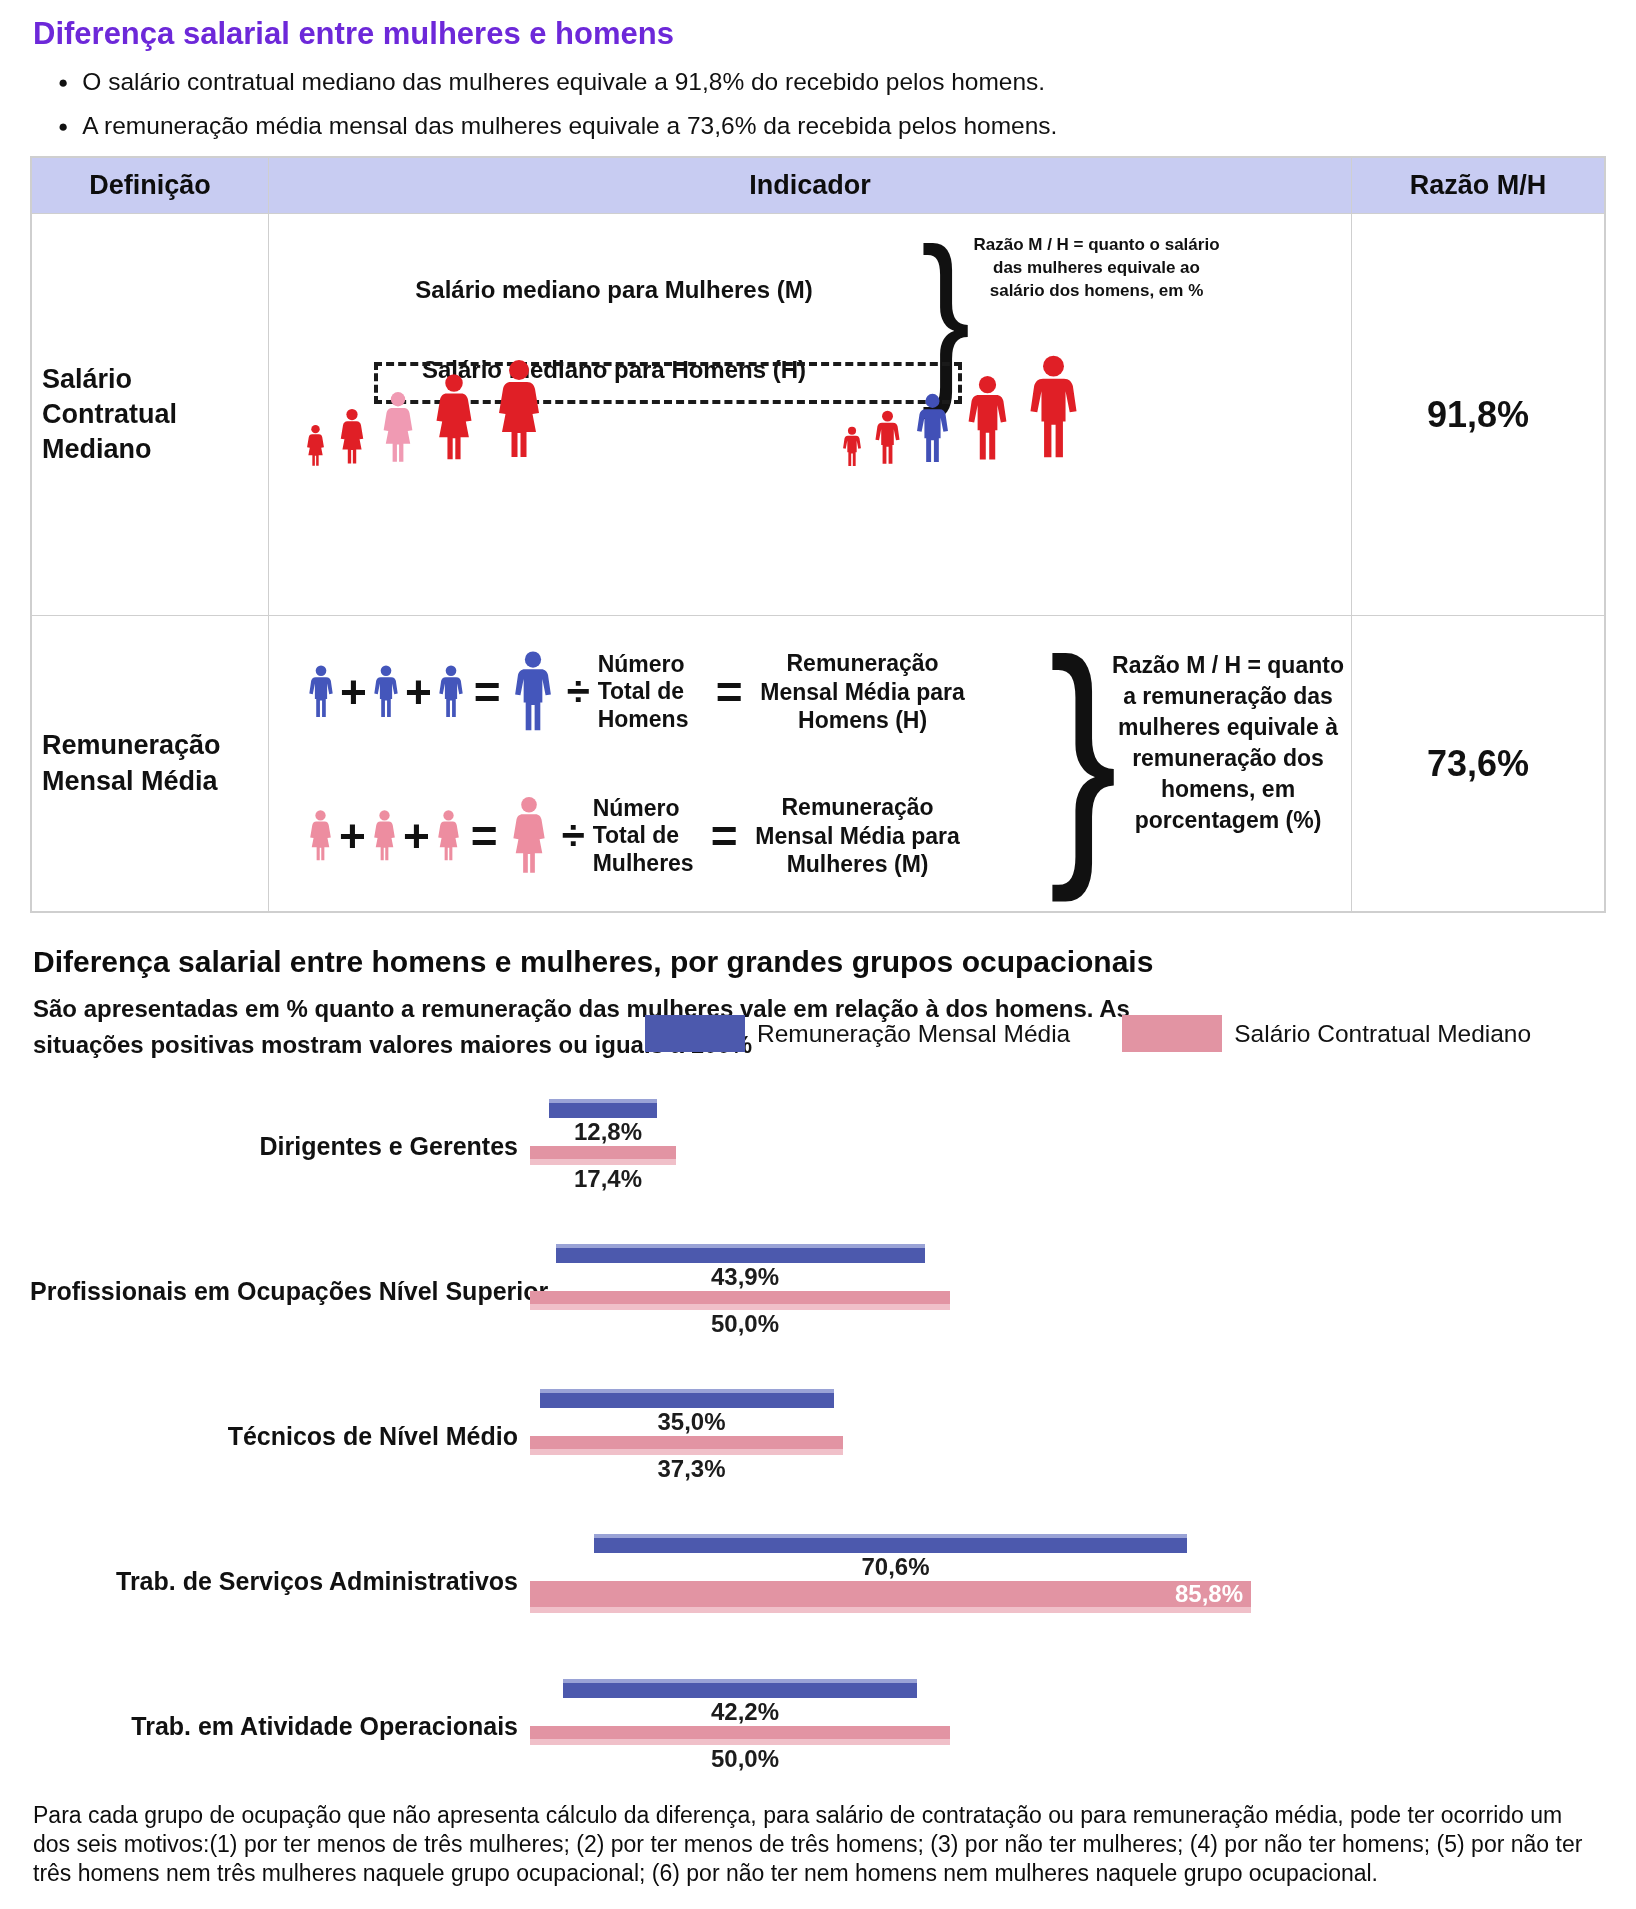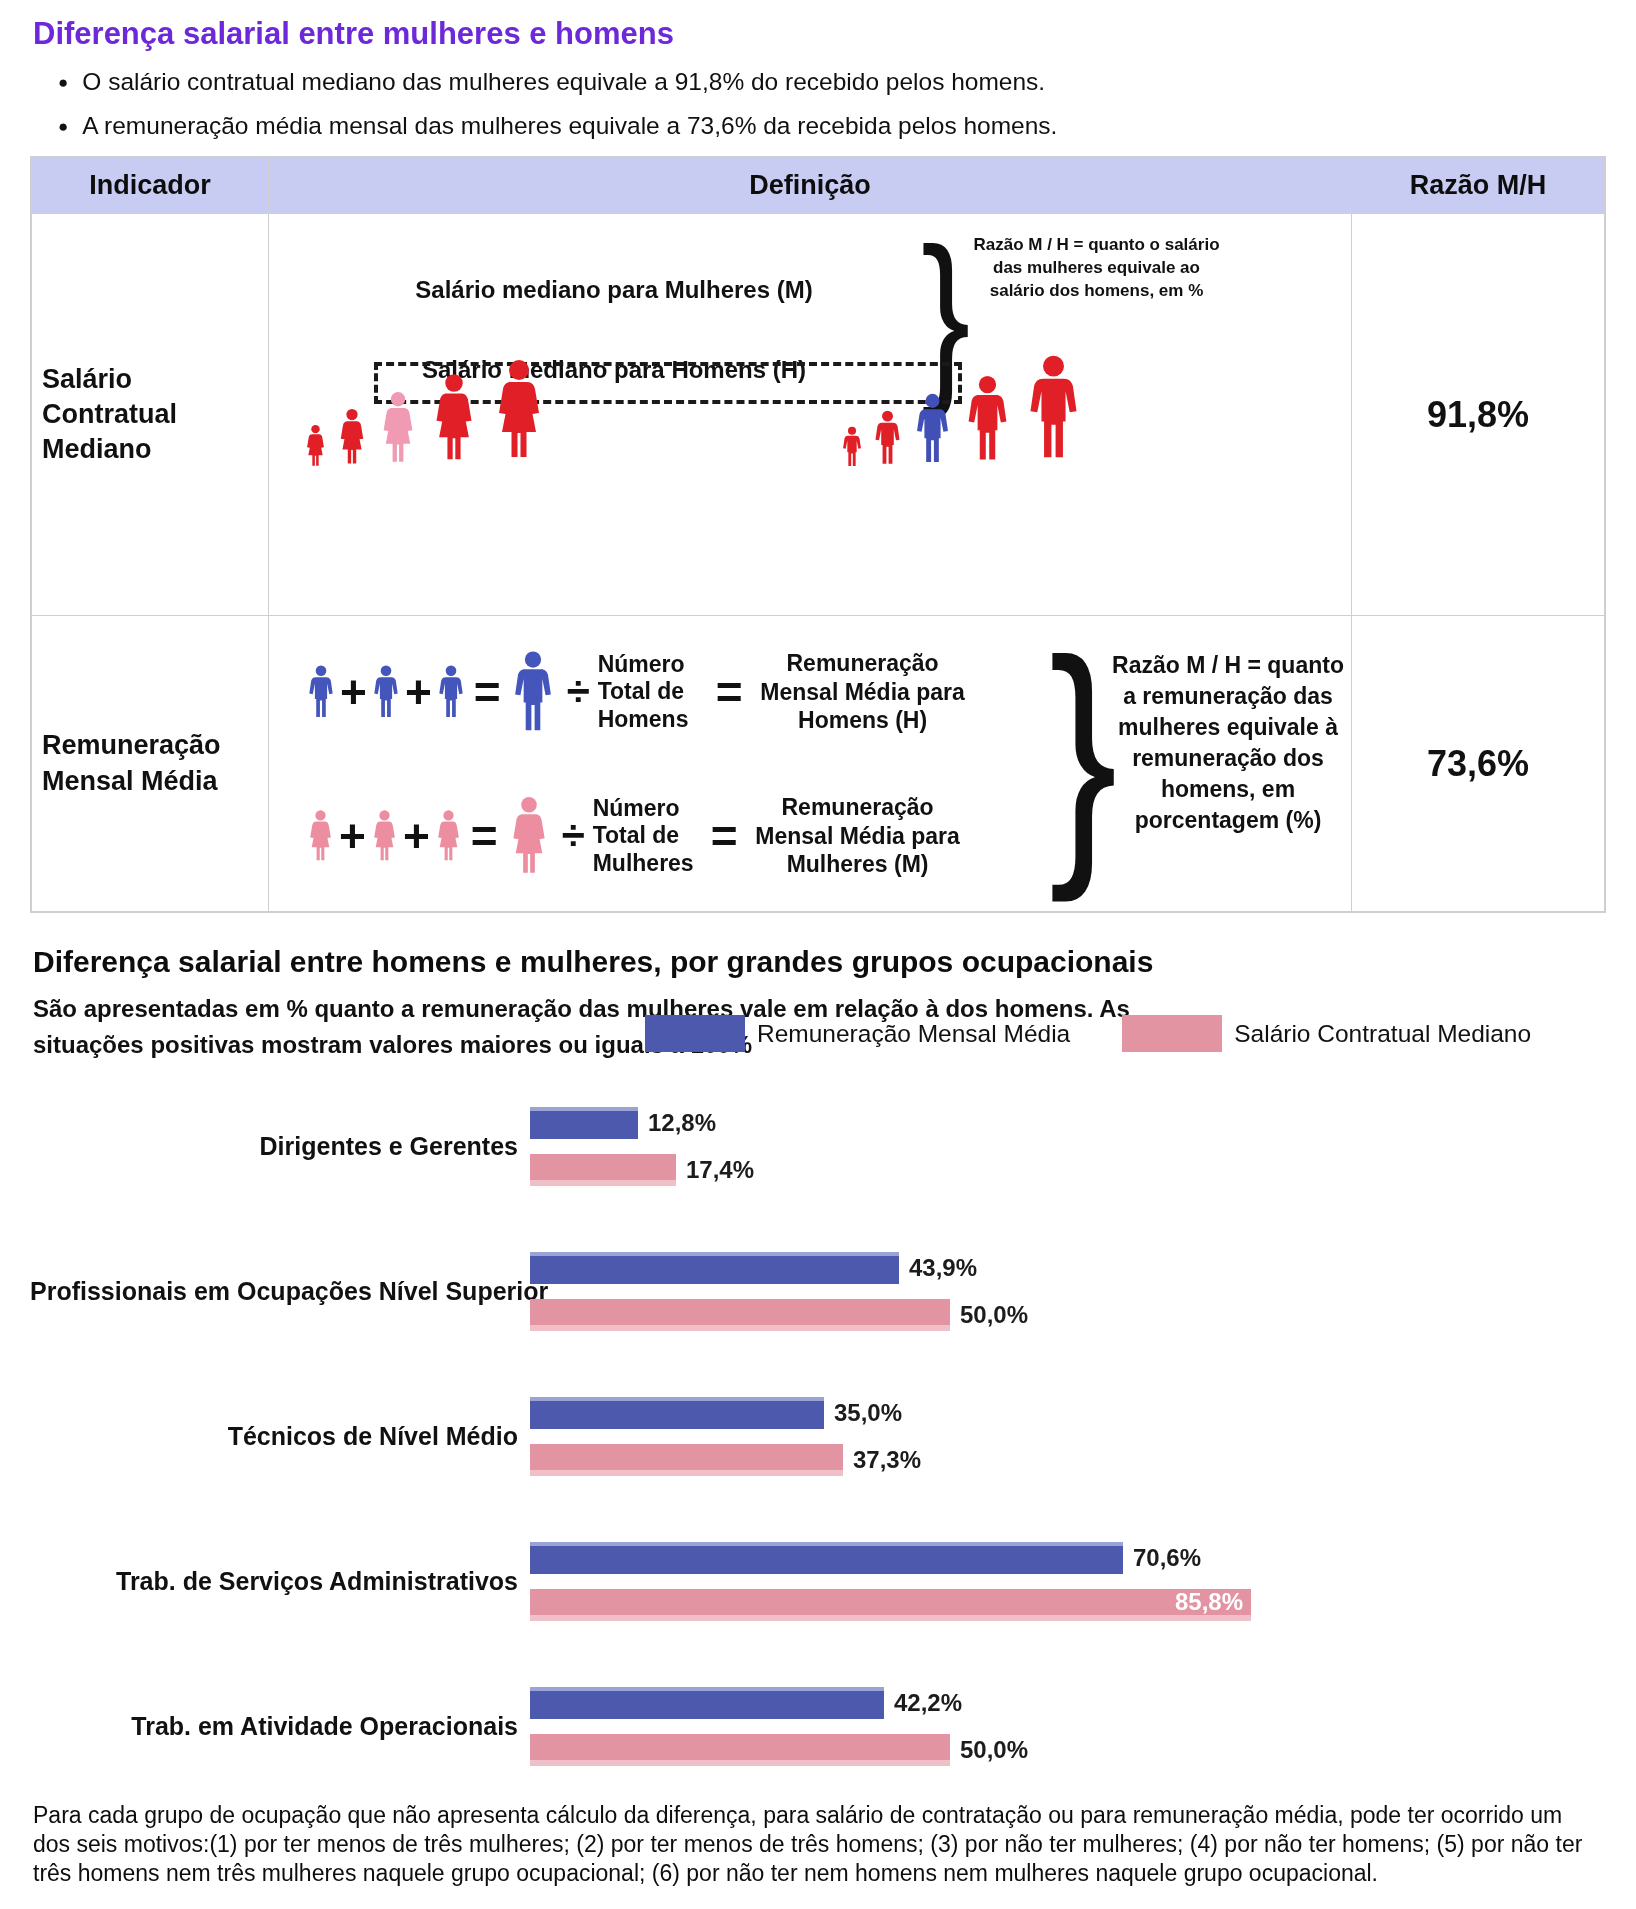--- a/index.html
+++ b/index.html
@@ -62,21 +62,21 @@
   .legend-swatch{width:100px;height:37px;margin-right:12px;}
   .legend-label{font-size:24.5px;}
   .legend-item{display:flex;align-items:center;}
   .legend-item + .legend-item{margin-left:52px;}
 
   .bar-chart{margin:36px 4px 0 30px;}
   .chart-row{display:flex;align-items:center;margin-bottom:51px;}
   .chart-row:last-child{margin-bottom:0;}
   .chart-cat-label{width:500px;padding-right:12px;text-align:right;font-weight:bold;font-size:25px;white-space:nowrap;box-sizing:border-box;}
   .chart-bars{display:flex;flex-direction:column;}
-  .bar-line{display:flex;align-items:center;height:47px;}
+  .bar-line{display:flex;align-items:center;height:47px;flex-direction:column;}
   .bar{height:32px;box-sizing:border-box;display:flex;align-items:center;justify-content:flex-end;}
   .bar-blue{background:#4c59ad;border-top:4px solid #9aa3d6;}
   .bar-pink{background:#e294a3;border-bottom:6px solid #f0c0c9;}
   .bar-value{margin-left:10px;font-weight:bold;font-size:24px;color:#1c1c1c;white-space:nowrap;}
   .bar-value.inside{margin:0;padding-right:8px;color:#ffffff;}
 
   .footnote{margin:28px 33px 0 33px;font-size:23px;line-height:1.26;color:#0d0d0d;}
 </style>
 </head>
 <body>
@@ -100,22 +100,22 @@
     <span>O salário contratual mediano das mulheres equivale a 91,8% do recebido pelos homens.</span>
   </div>
   <div class="bullet-line">
     <span class="bullet-dot">●</span>
     <span>A remuneração média mensal das mulheres equivale a 73,6% da recebida pelos homens.</span>
   </div>
 </div>
 
 <div class="ind-table">
 
+  <div class="cell th">Definição</div>
   <div class="cell th">Indicador</div>
-  <div class="cell th">Definição</div>
   <div class="cell th">Razão M/H</div>
 
   <div class="cell r1 ind-cell">Salário Contratual Mediano</div>
   <div class="cell r1 def-cell">
     <div class="med-labels">
       <div class="med-label">Salário mediano para Mulheres (M)</div>
       <div class="med-label">Salário mediano para Homens (H)</div>
     </div>
     <span class="brace brace-r1">}</span>
     <div class="razao-note razao-r1">Razão M / H = quanto o salário das mulheres equivale ao salário dos homens, em %</div>

